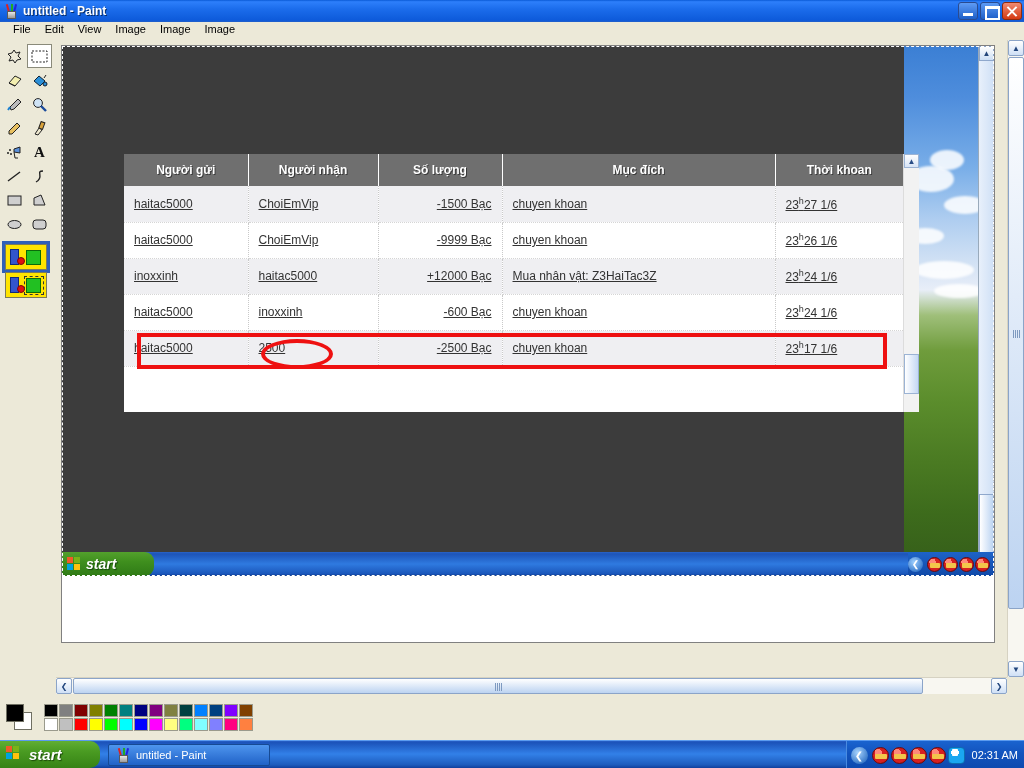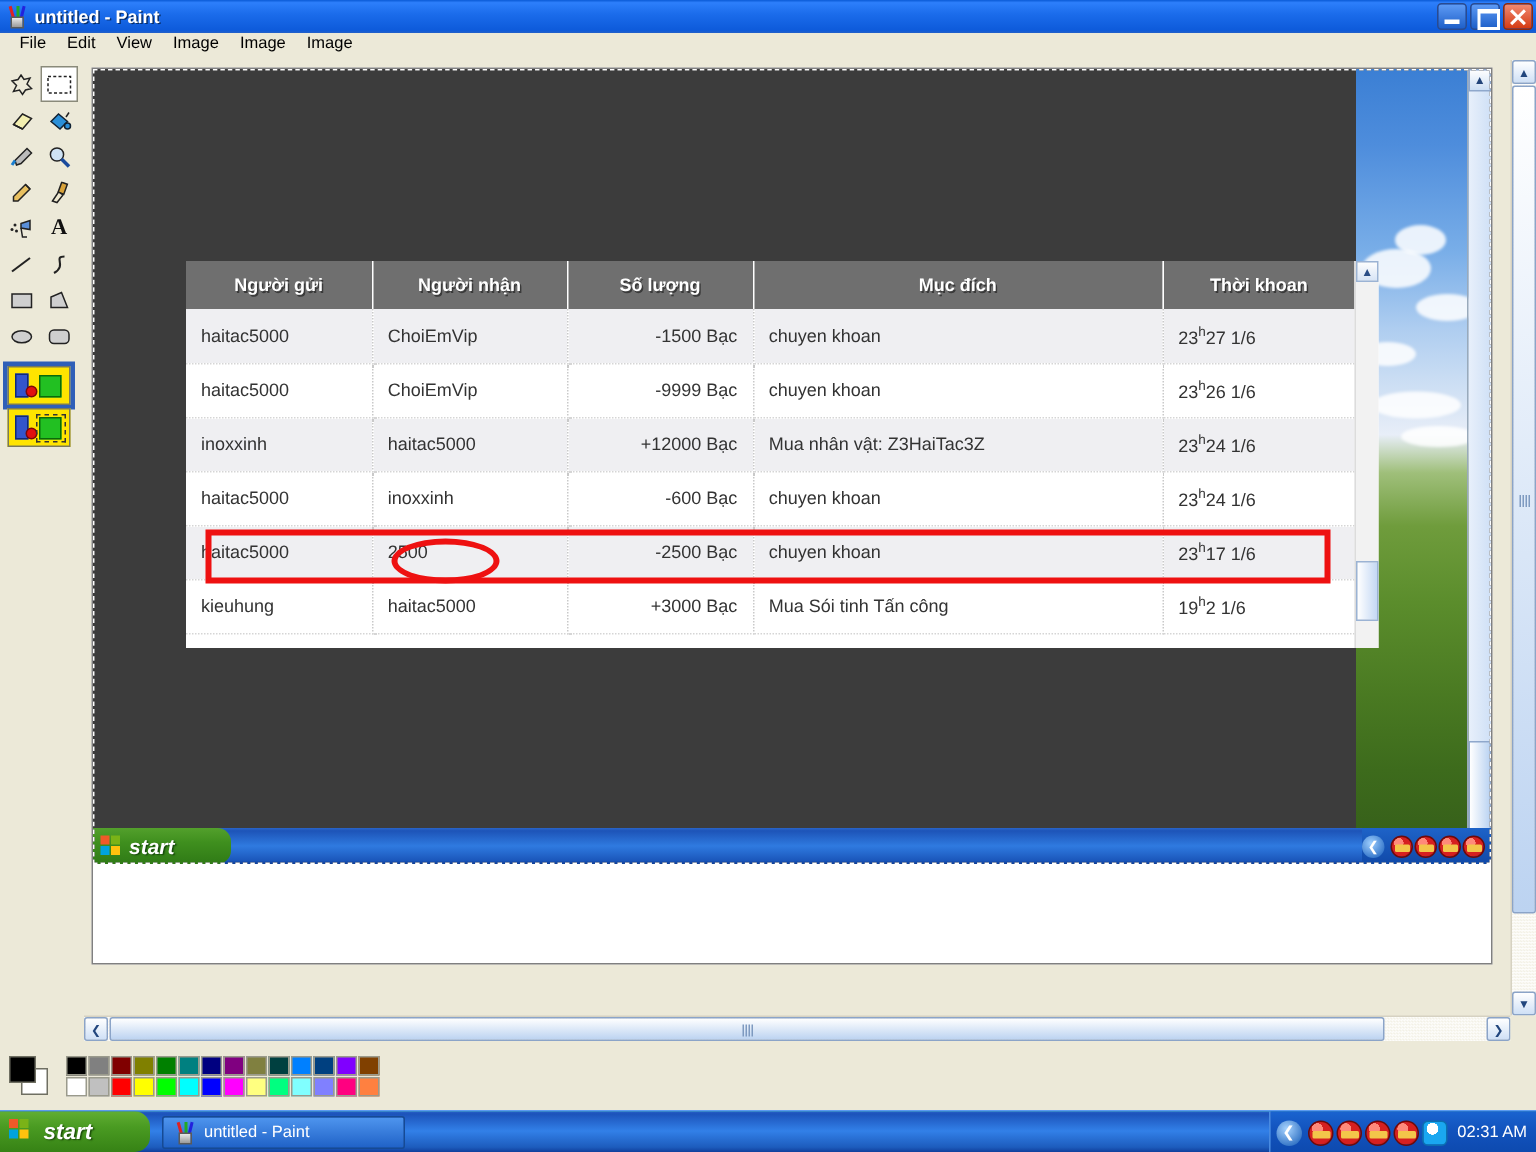--- a/index.html
+++ b/index.html
@@ -209,36 +209,35 @@
   }
   .tray-ball::after{
     content:""; position:absolute;left:2px;top:5px;width:10px;height:5px;
     background:#f3c64a; border-radius:1px;
   }
 
   
   #table-wrap{
     position:absolute; left:62px; top:108px; width:795px; height:258px;
     background:#fff;
-    margin-top:20px;
   }
   table.log{ border-collapse:collapse; width:779px; table-layout:fixed; }
   table.log th{
     background:#6f6f6f;
     color:#fff; font-weight:bold; font-size:12px;
     height:32px; padding:0 6px;
     border-right:1px solid #fff;
     text-shadow:1px 1px 0 #3a3a3a;
   }
   table.log th:last-child{border-right:none;}
   table.log td{
     height:36px; padding:0 10px; font-size:12px; color:#333;
     border-right:1px dotted #c9c9c9;
     border-bottom:1px dotted #d5d5d5;
-    white-space:nowrap; overflow:hidden;
+    white-space:nowrap; overflow:hidden;text-decoration:underline;
   }
   table.log td:last-child{border-right:none;}
   table.log tr.odd td{ background:#efeff2; }
   table.log tr.even td{ background:#ffffff; }
   td.user{ color:#4a7fc1; }
   td.amount{ text-align:right; color:#333; }
   td.purpose{ color:#333; }
   td.time{ color:#333; }
   .sup{ font-size:9px; vertical-align:super; }
   #tbl-scroll{
@@ -596,27 +595,20 @@
                     <td class="purpose">chuyen khoan</td>
                     <td class="time"><span>23</span><span class="sup">h</span><span>24 1/6</span></td>
                   </tr>
                   <tr class="odd">
                     <td class="user">haitac5000</td>
                     <td class="user">2500</td>
                     <td class="amount">-2500  Bạc</td>
                     <td class="purpose">chuyen khoan</td>
                     <td class="time"><span>23</span><span class="sup">h</span><span>17 1/6</span></td>
                   </tr>
-                  <tr class="even">
-                    <td class="user">kieuhung</td>
-                    <td class="user">haitac5000</td>
-                    <td class="amount">+3000  Bạc</td>
-                    <td class="purpose">Mua Sói tinh Tấn công</td>
-                    <td class="time"><span>19</span><span class="sup">h</span><span>2 1/6</span></td>
-                  </tr>
                 </tbody>
               </table>
 
               <div id="tbl-scroll">
                 <div class="u">▲</div>
                 <div class="t"></div>
               </div>
 
               <div id="red-rect" style="border-color: rgb(238, 17, 17);"></div>
               <div id="red-ellipse" style="border-color: rgb(238, 17, 17);"></div>

